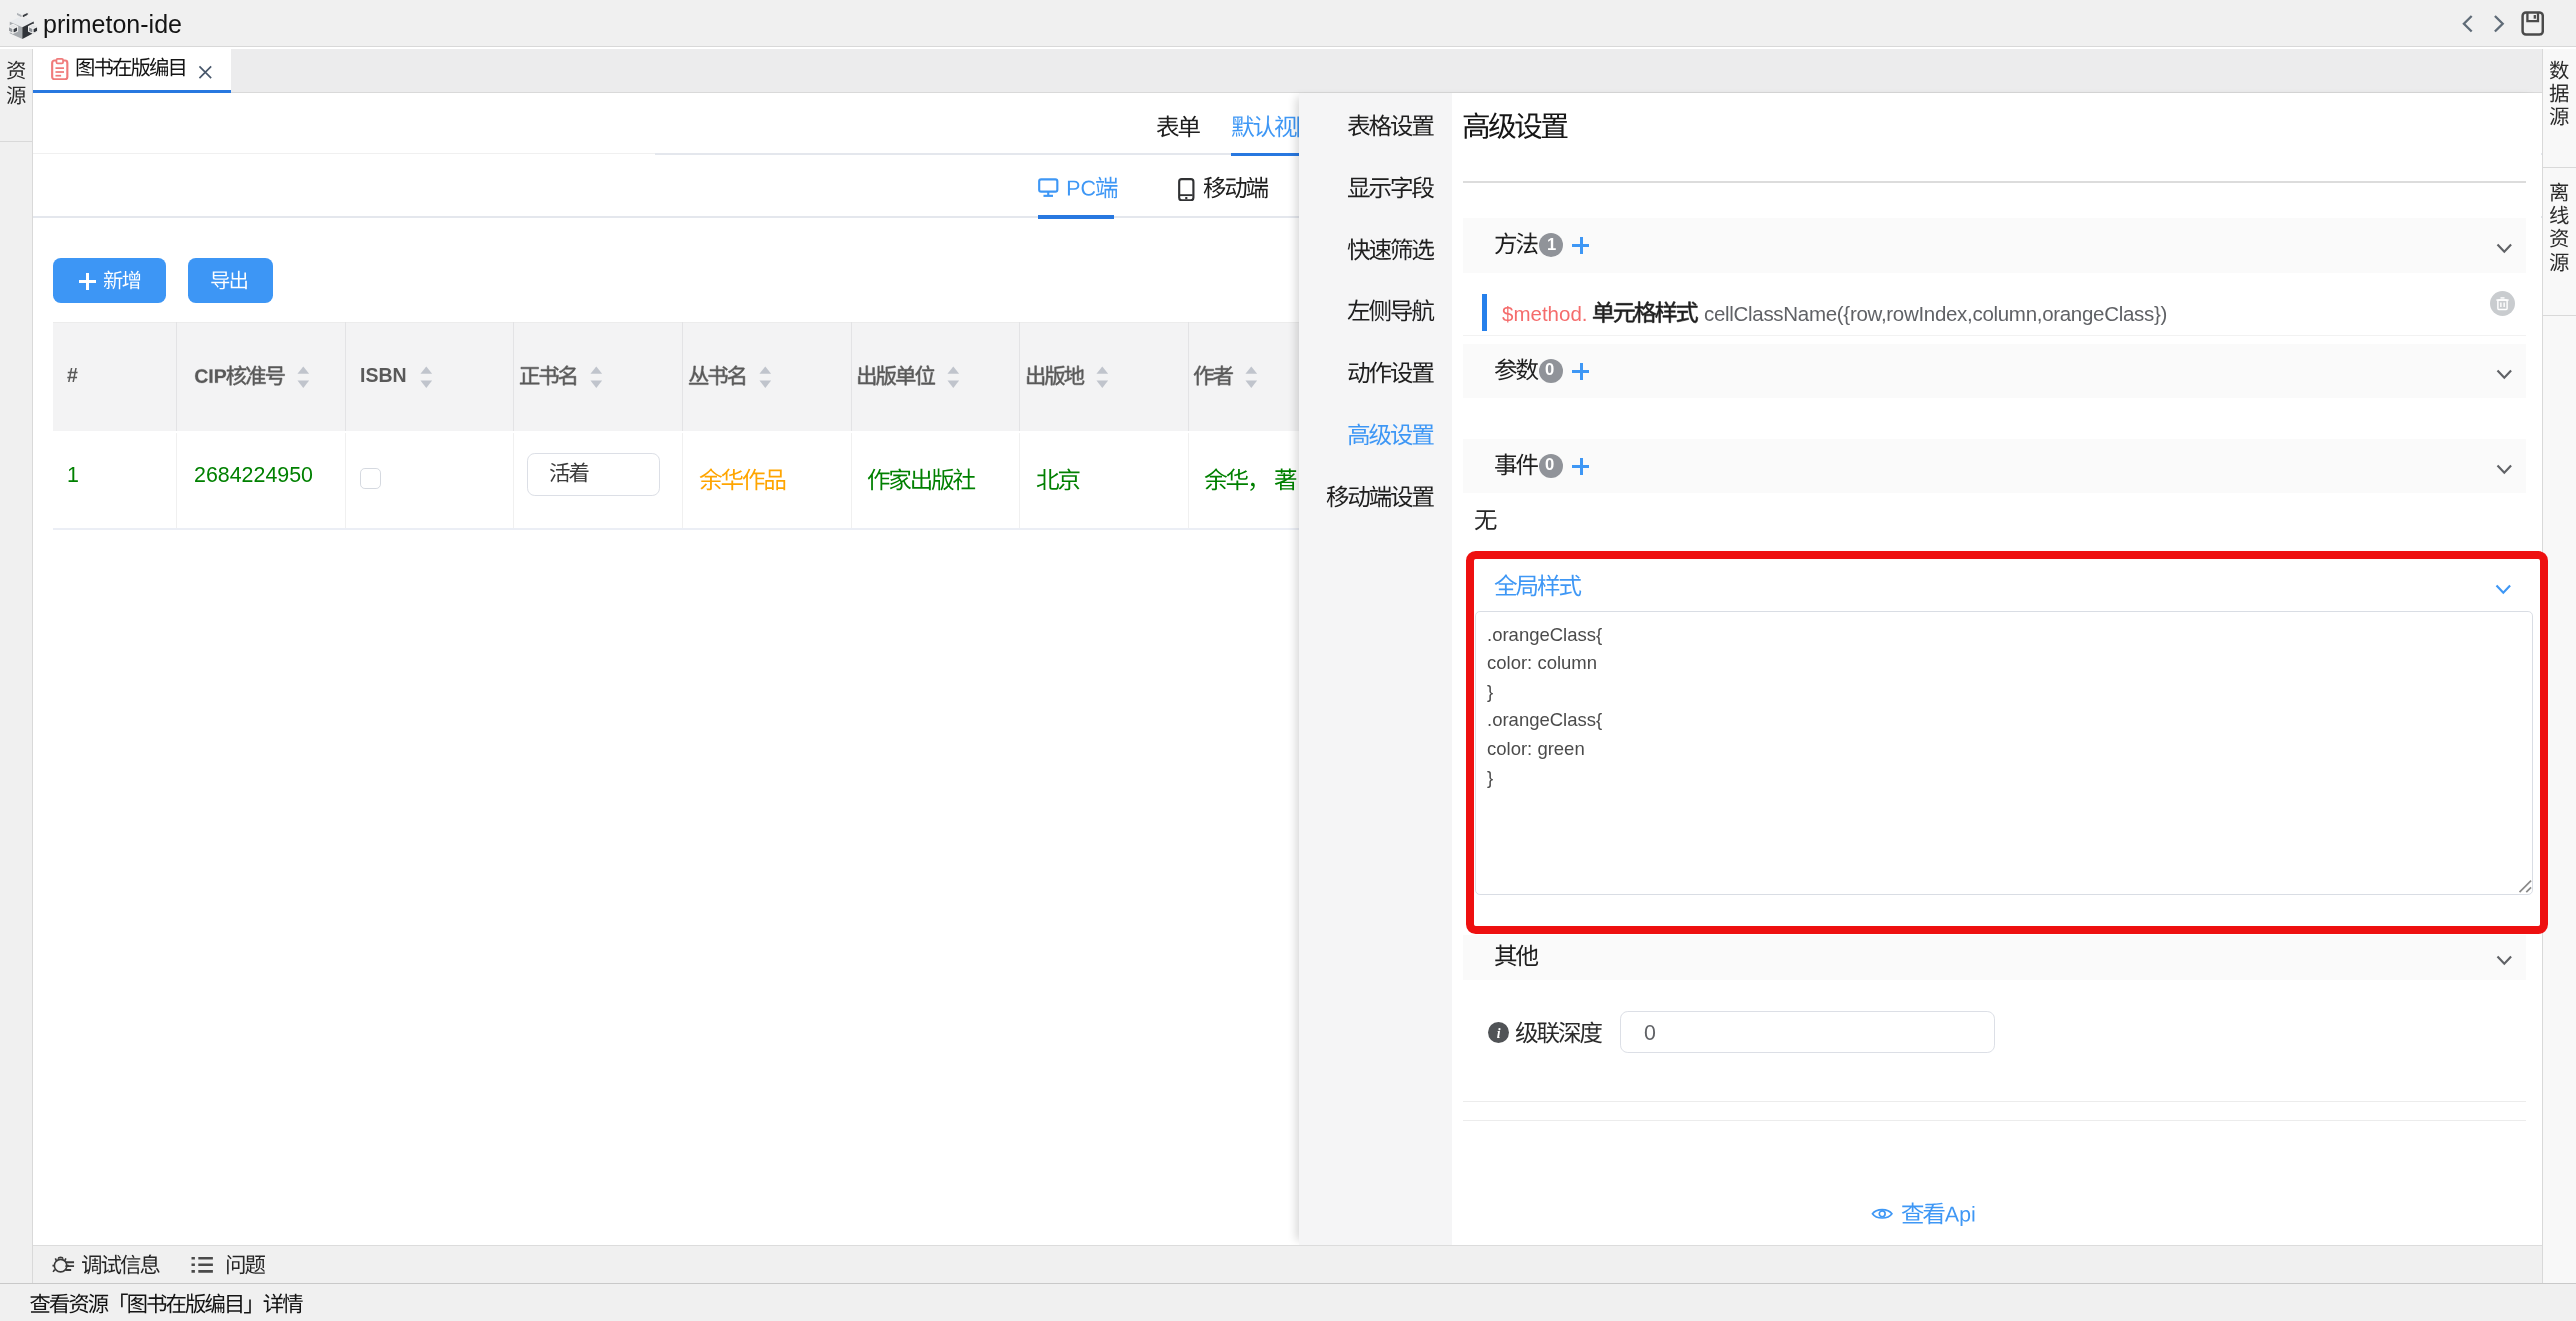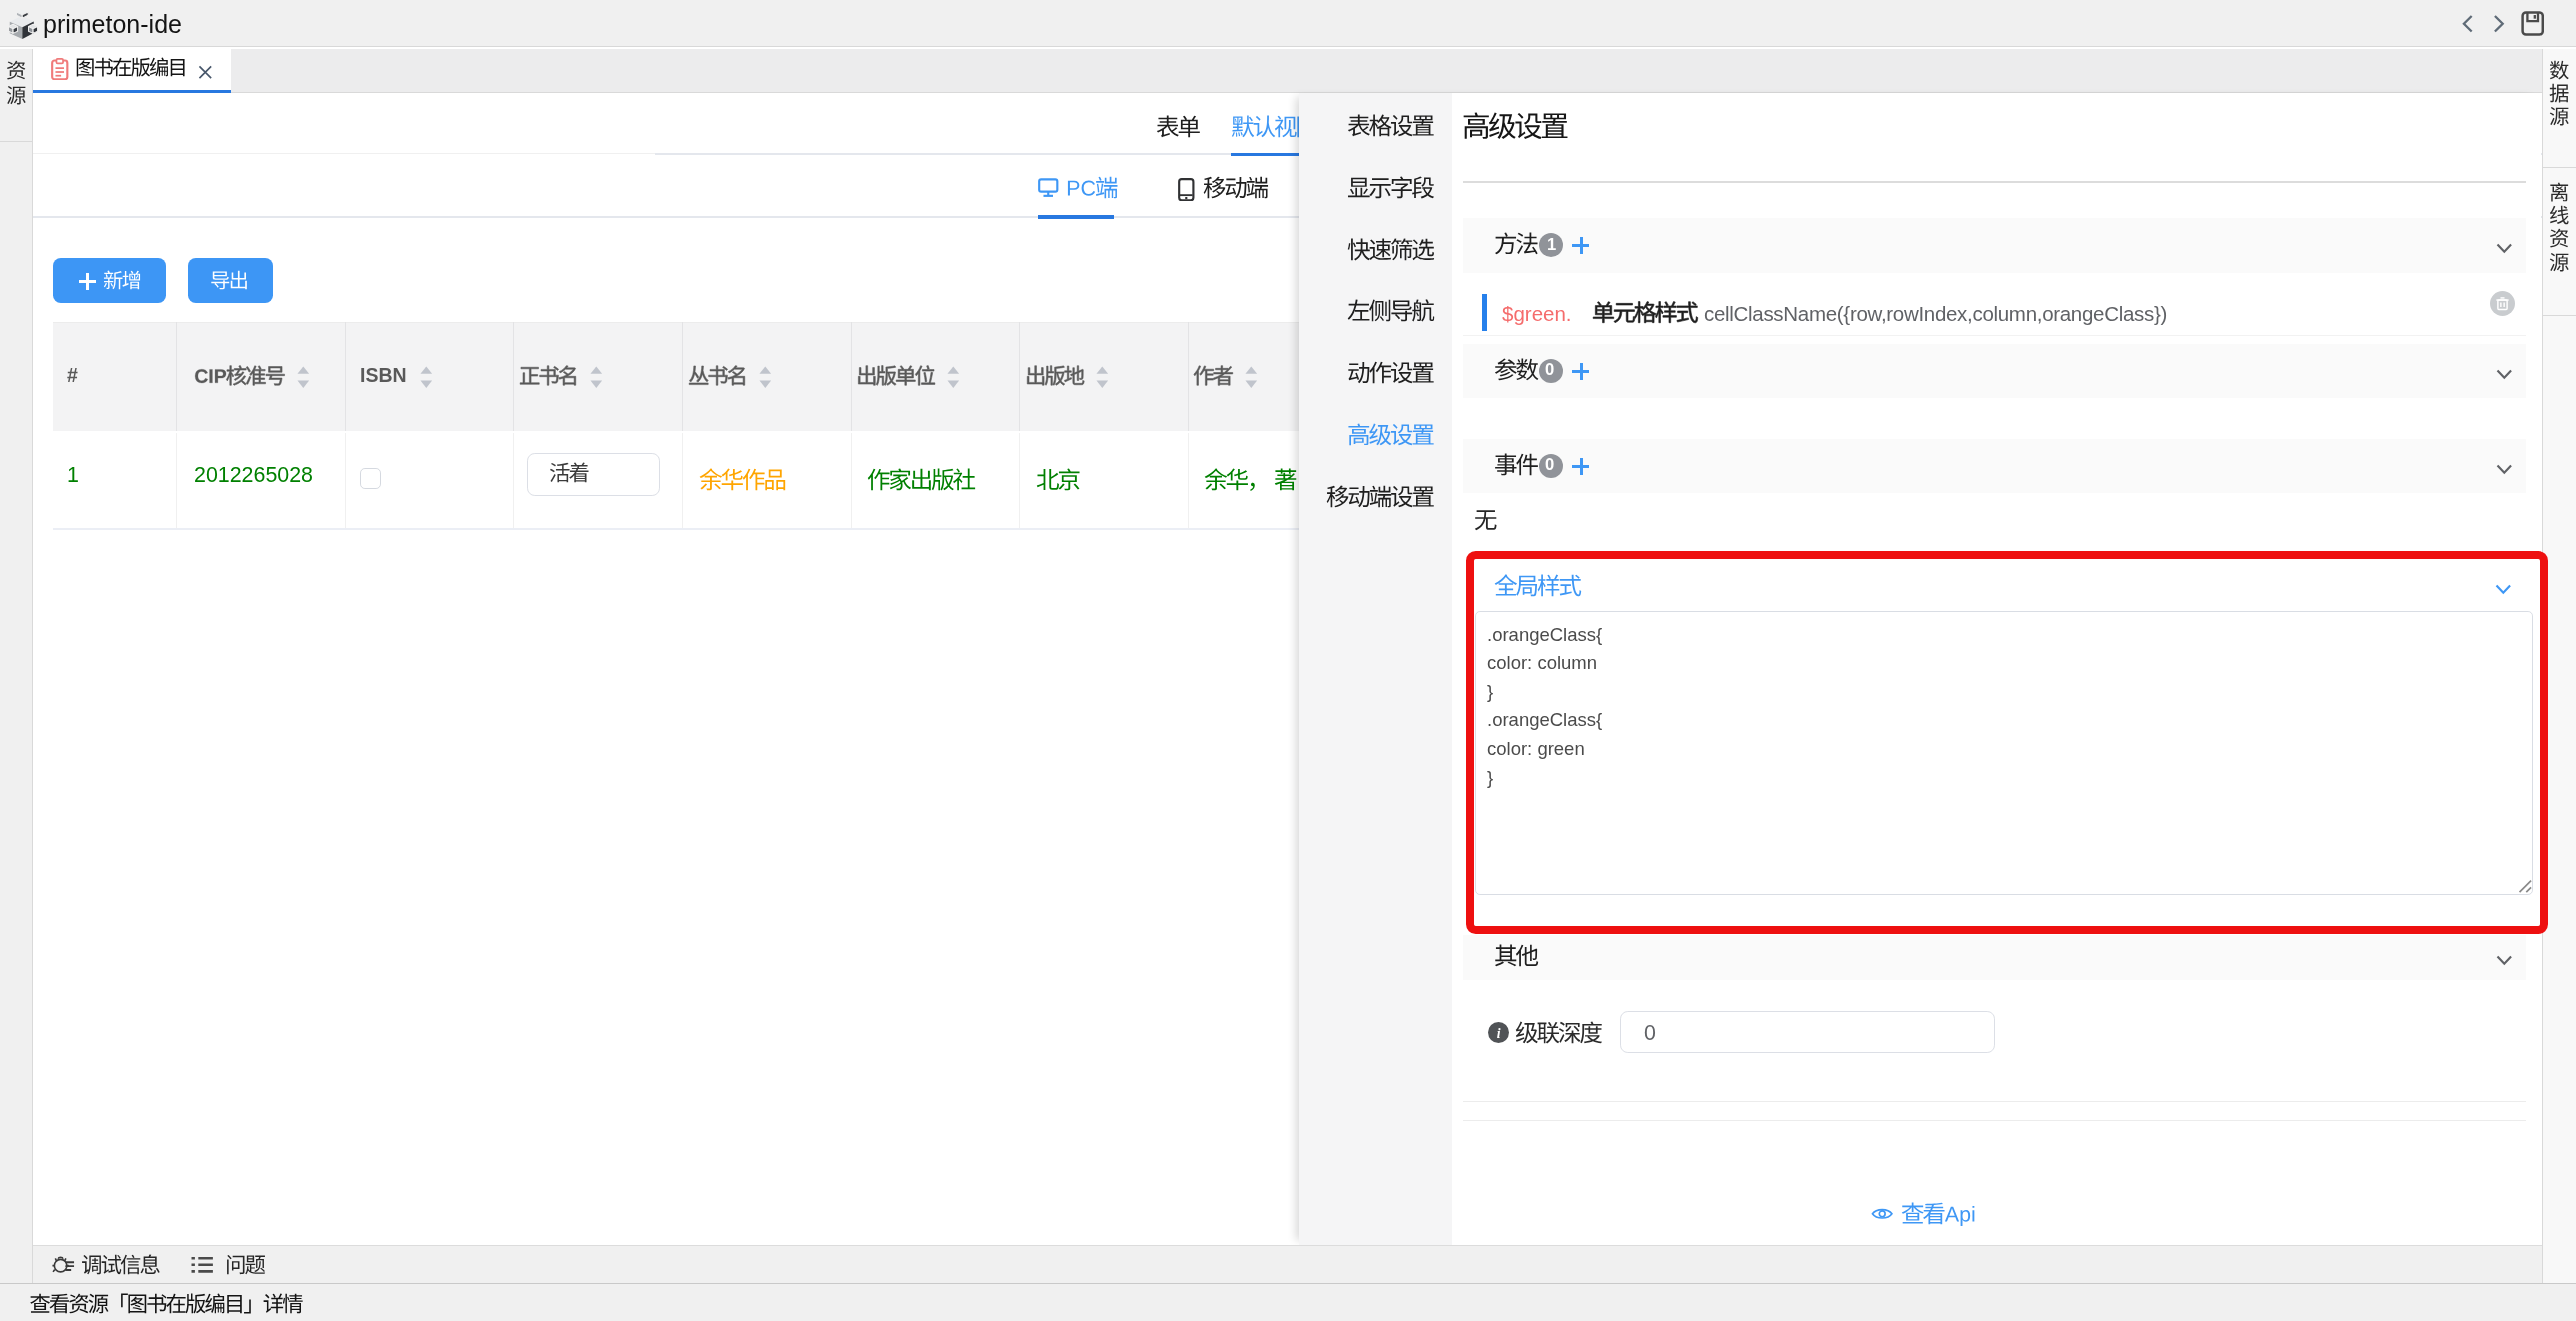--- a/index.html
+++ b/index.html
@@ -367,21 +367,21 @@
 <div style="left:345px;top:433px;width:1px;height:96px;background:#f0f0f0"></div>
 <div style="left:513px;top:433px;width:1px;height:96px;background:#f0f0f0"></div>
 <div style="left:682px;top:433px;width:1px;height:96px;background:#f0f0f0"></div>
 <div style="left:851px;top:433px;width:1px;height:96px;background:#f0f0f0"></div>
 <div style="left:1019px;top:433px;width:1px;height:96px;background:#f0f0f0"></div>
 <div style="left:1188px;top:433px;width:1px;height:96px;background:#f0f0f0"></div>
 <div style="left:1356px;top:433px;width:1px;height:96px;background:#f0f0f0"></div>
 <div style="left:1525px;top:433px;width:1px;height:96px;background:#f0f0f0"></div>
 <div style="left:53px;top:528px;width:1559px;height:1.5px;background:#ebeef5"></div>
 <div style="left:67px;top:463px;font:400 21.4px 'Liberation Sans',sans-serif;line-height:24px;color:green;">1</div>
-<div style="left:194px;top:463px;font:400 21.4px 'Liberation Sans',sans-serif;line-height:24px;color:green;">2012265028</div>
+<div style="left:194px;top:463px;font:400 21.4px 'Liberation Sans',sans-serif;line-height:24px;color:green;">2684224950</div>
 <div style="left:360px;top:468px;width:21.4px;height:21.4px;background:#fff;border:1.9px solid #d5d9e0;border-radius:4.9px"></div>
 <div style="left:527px;top:453px;width:133px;height:43px;background:#fff;border:1.5px solid #dcdfe6;border-radius:7.8px"></div>
 <div style="left:550px;top:463px;color:#3a3a3a;height:21.4px">
     <svg class="ck" width="39" height="21.4" viewBox="0 0 40 22">
       <use href="#n6d3b" transform="translate(-1.0,18.1) scale(0.02200,-0.02200)"></use>
       <use href="#n7740" transform="translate(19.0,18.1) scale(0.02200,-0.02200)"></use>
     </svg>
   </div>
 <div style="left:700px;top:469px;color:orange;height:23.4px">
     <svg class="ck" width="86" height="23.4" viewBox="0 0 88 24">
@@ -490,21 +490,21 @@
     </svg>
   </div>
 <div style="left:1539px;top:233px;width:24px;height:24px;background:#909399;border-radius:50%"></div>
 <div style="left:1547px;top:235px;font:700 16.6px 'Liberation Sans',sans-serif;line-height:19.5px;color:#fff;">1</div>
 <div style="left:1572px;top:244px;width:16.6px;height:2.5px;background:#3e97f5"></div>
 <div style="left:1580px;top:237px;width:2.5px;height:16.6px;background:#3e97f5"></div>
 <div style="left:2496px;top:240px;width:16.6px;height:10.7px;"><svg width="16.6" height="10.7" viewBox="0 0 17 11">
       <path d="M1.5 1.5 L8.5 9 L15.5 1.5" fill="none" stroke="#606266" stroke-width="2.2"></path>
     </svg></div>
 <div style="left:1482px;top:294px;width:4.9px;height:37px;background:#2680eb"></div>
-<div style="left:1502px;top:302px;font:400 20.5px 'Liberation Sans',sans-serif;line-height:23.4px;color:#f56c6c;">$green.</div>
+<div style="left:1502px;top:302px;font:400 20.5px 'Liberation Sans',sans-serif;line-height:23.4px;color:#f56c6c;">$method.</div>
 <div style="left:1593px;top:302px;color:#1f1f1f;height:23.4px">
     <svg class="ck" width="105" height="23.4" viewBox="0 0 108 24">
       <use href="#n5355" class="bd" transform="translate(-1.1,19.4) scale(0.02365,-0.02365)"></use>
       <use href="#n5143" class="bd" transform="translate(20.4,19.4) scale(0.02365,-0.02365)"></use>
       <use href="#n683c" class="bd" transform="translate(41.9,19.4) scale(0.02365,-0.02365)"></use>
       <use href="#n6837" class="bd" transform="translate(63.4,19.4) scale(0.02365,-0.02365)"></use>
       <use href="#n5f0f" class="bd" transform="translate(84.9,19.4) scale(0.02365,-0.02365)"></use>
     </svg>
   </div>
 <div style="left:1704px;top:302px;font:400 20.5px 'Liberation Sans',sans-serif;line-height:23.4px;color:#606266;letter-spacing:-0.3px">cellClassName({row,rowIndex,column,orangeClass})</div>

